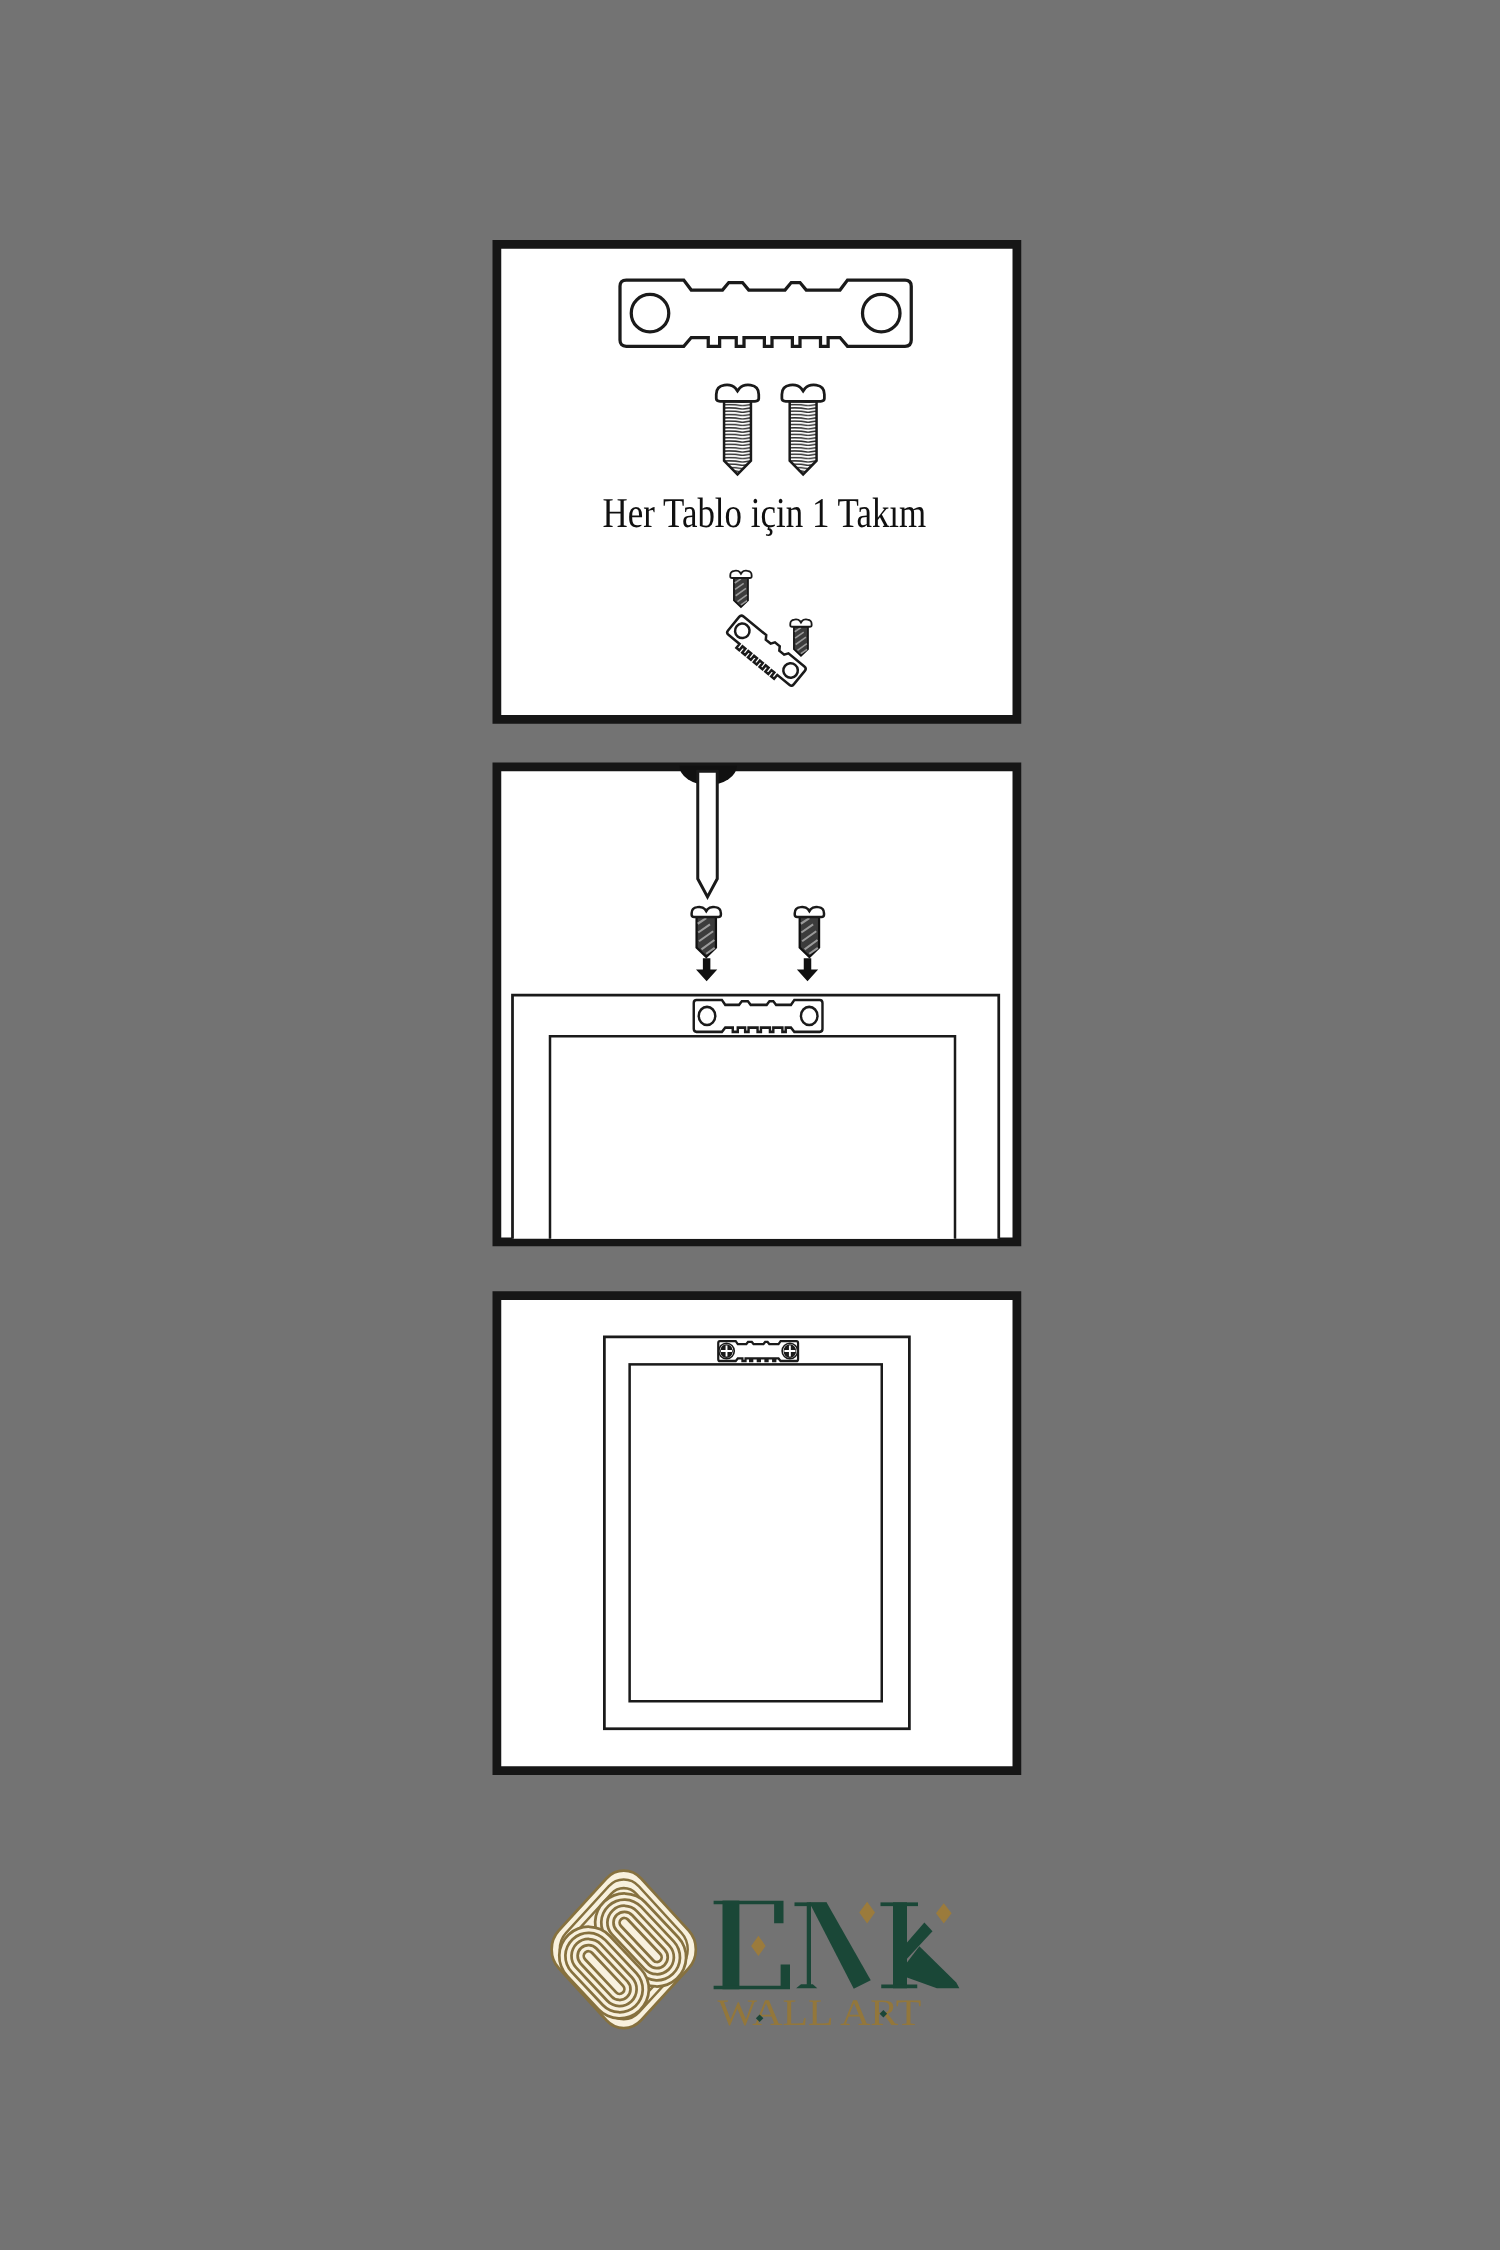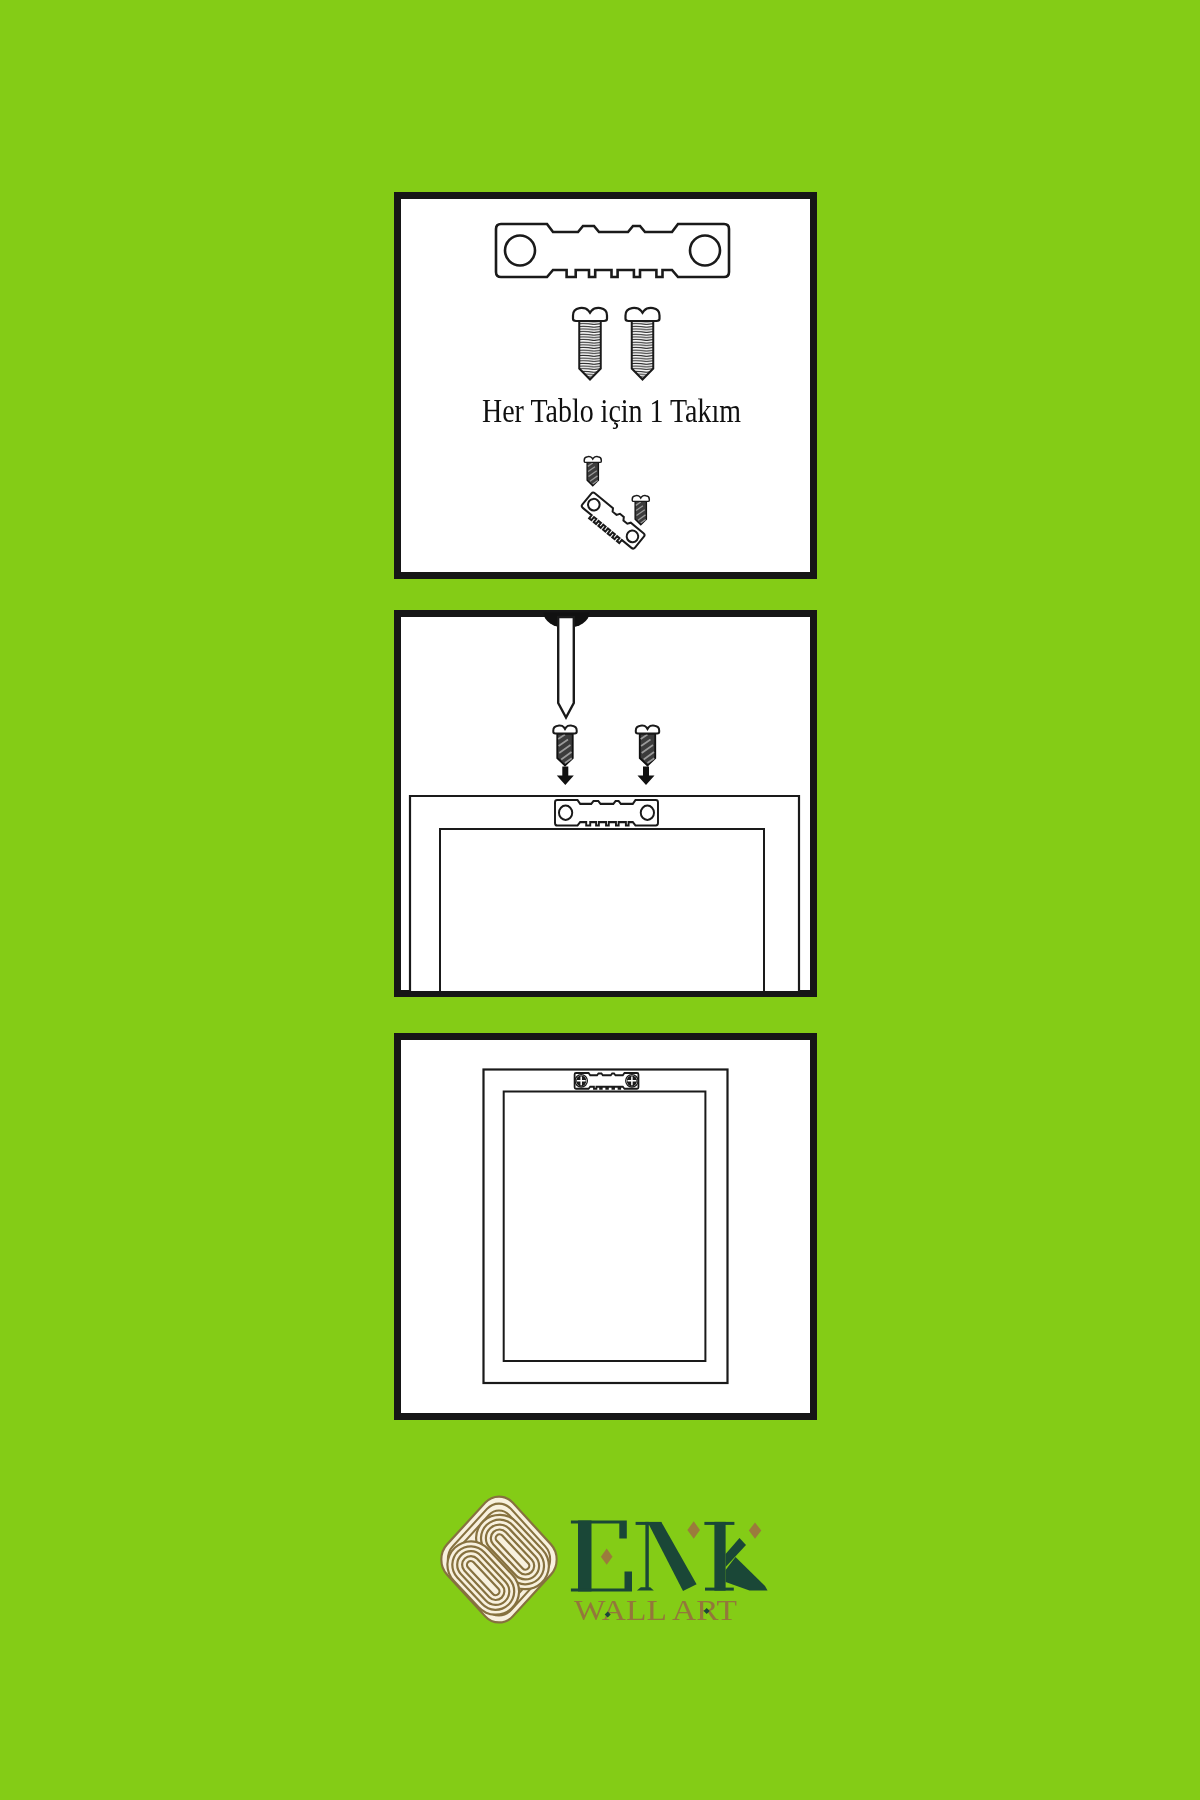--- a/index.html
+++ b/index.html
@@ -1,16 +1,16 @@
 <!DOCTYPE html>
 <html><head>
 <meta charset="utf-8">
 <style>
 html,body{margin:0;padding:0;background:#ffffff;}
-#page{position:relative;width:1200px;height:1800px;background:#84cc16;overflow:hidden;font-family:"Liberation Sans",sans-serif;}
+#page{position:relative;width:1200px;height:1800px;background:#737373;overflow:hidden;font-family:"Liberation Sans",sans-serif;}
 </style>
 </head>
 <body>
 <div id="page">
 <svg width="1200" height="1800" viewBox="0 0 1200 1800" xmlns="http://www.w3.org/2000/svg">
 <defs>
 <pattern id="thr" width="21.5" height="2.65" patternUnits="userSpaceOnUse">
 <rect width="21.5" height="2.65" fill="#ffffff"></rect>
 <path d="M0,2.2 Q10.75,0.4 21.5,2.2" stroke="#2a2a2a" stroke-width="1.15" fill="none"></path>
 </pattern>

